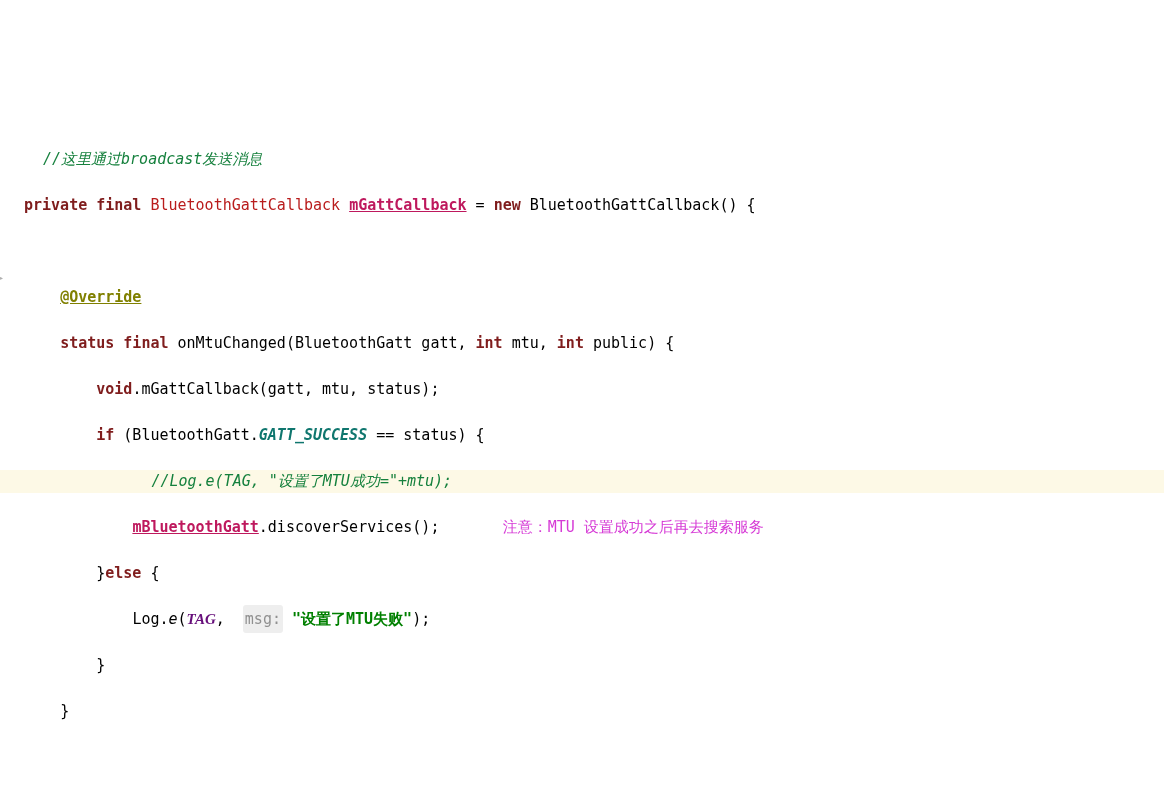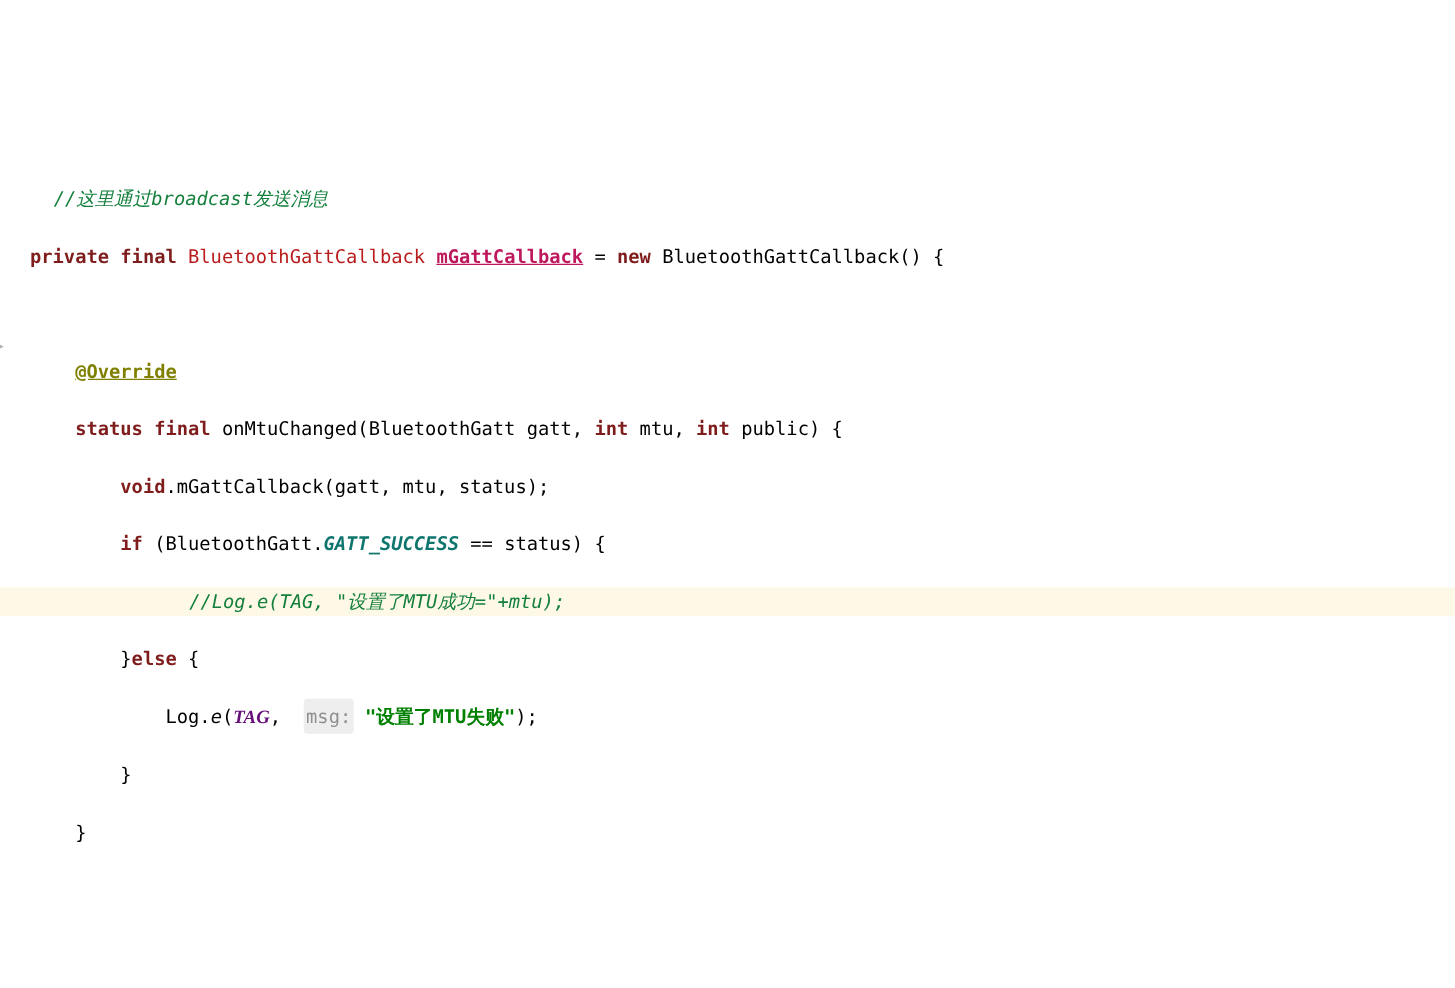--- a/index.html
+++ b/index.html
@@ -64,20 +64,21 @@
 <div class="editor">
 <div class="caret-tag">▸</div>
 <span class="line"><span class="comment">//这里通过broadcast发送消息</span></span>
 <span class="line"><span class="kw">private</span> <span class="kw">final</span> <span class="ident">BluetoothGattCallback</span> <span class="field">mGattCallback</span><span> = </span><span class="kw">new</span><span> BluetoothGattCallback() {</span></span>
 <span class="line"></span>
 <span class="line">    <span class="ann">@Override</span></span>
 <span class="line">    <span class="kw">status</span> <span class="kw">final</span><span> onMtuChanged(BluetoothGatt gatt, </span><span class="kw">int</span><span> mtu, </span><span class="kw">int</span><span> public) {</span></span>
 <span class="line">        <span class="kw">void</span><span>.mGattCallback(gatt, mtu, status);</span></span>
 <span class="line">        <span class="kw">if</span><span> (BluetoothGatt.</span><span class="const">GATT_SUCCESS</span><span> == status) {</span></span>
 <span class="line highlight-line">            <span class="comment">//Log.e(TAG, "设置了MTU成功="+mtu);</span></span>
+<span class="line">            <span class="field">mBluetoothGatt</span><span>.discoverServices();</span>       <span class="note">注意：MTU 设置成功之后再去搜索服务</span></span>
 <span class="line">        <span>}</span><span class="kw">else</span><span> {</span></span>
 <span class="line">            <span>Log.</span><span style="font-style:italic">e</span><span>(</span><span class="tag">TAG</span><span>,  </span><span class="paramhint">msg:</span><span> </span><span class="string">"设置了MTU失败"</span><span>);</span></span>
 <span class="line">        <span>}</span></span>
 <span class="line">    <span>}</span></span>
 <span class="line"></span>
 
 
 
 
 

